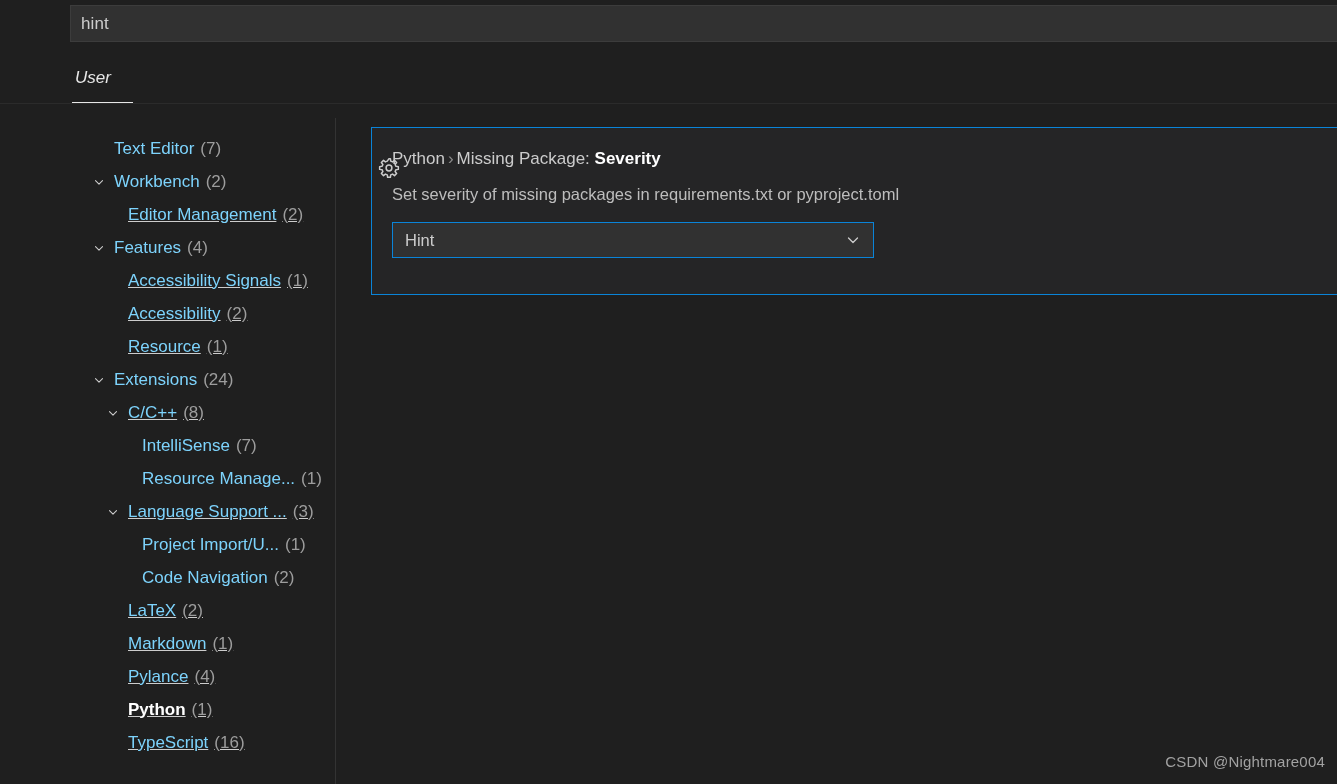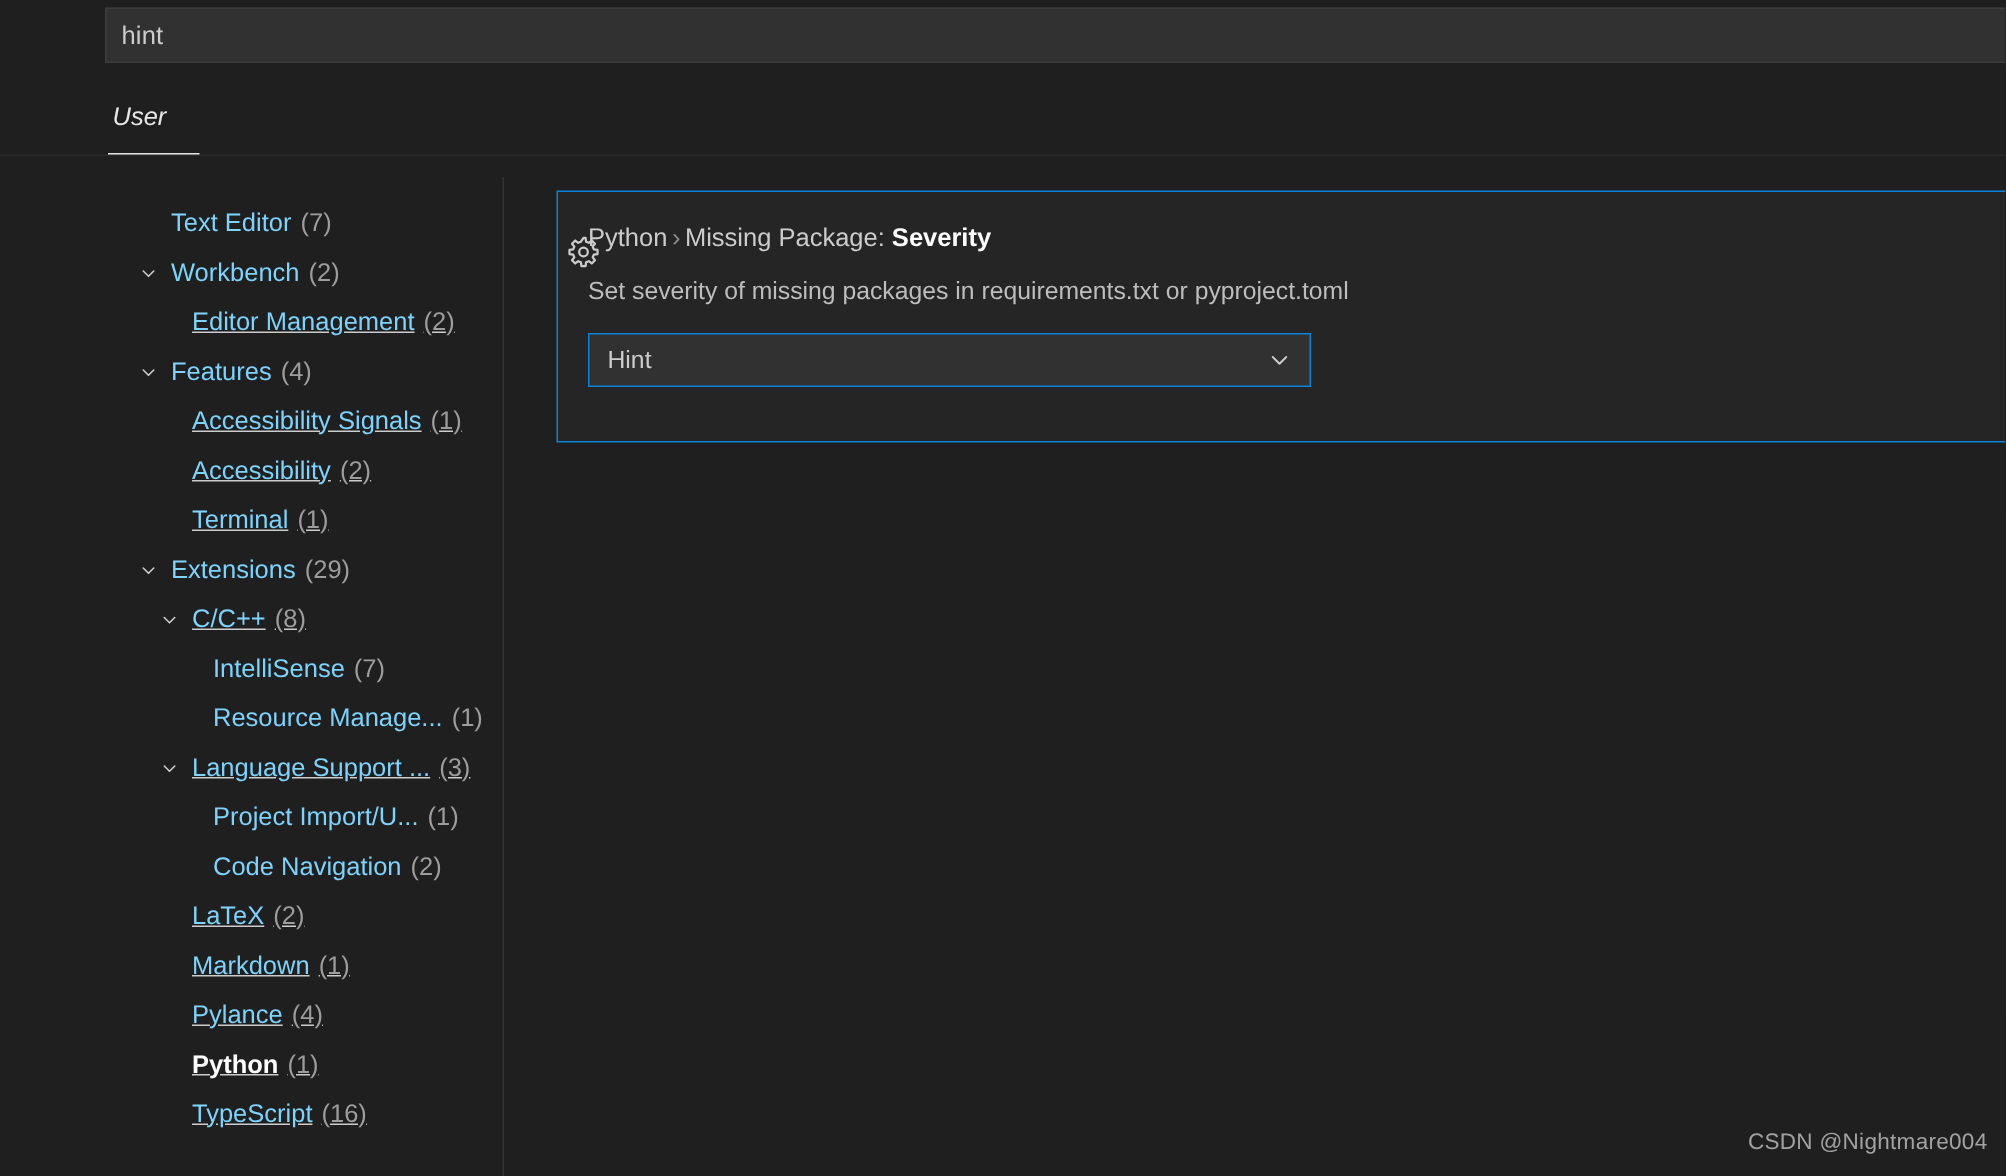--- a/index.html
+++ b/index.html
@@ -264,31 +264,31 @@
       <span class="toc-label">Accessibility Signals</span>
       <span class="toc-count">(1)</span>
     </div>
     <div class="toc-item lvl1">
       <span class="twisty blank"></span>
       <span class="toc-label">Accessibility</span>
       <span class="toc-count">(2)</span>
     </div>
     <div class="toc-item lvl1">
       <span class="twisty blank"></span>
-      <span class="toc-label">Terminal</span>
+      <span class="toc-label">Resource</span>
       <span class="toc-count">(1)</span>
     </div>
     <div class="toc-item lvl0">
       <span class="twisty">
         <svg viewBox="0 0 16 16" width="14" height="14" fill="none" stroke="#cccccc" stroke-width="1.25" stroke-linecap="round" stroke-linejoin="round">
           <polyline points="4,6.5 8,10.5 12,6.5"></polyline>
         </svg>
       </span>
       <span class="toc-label">Extensions</span>
-      <span class="toc-count">(29)</span>
+      <span class="toc-count">(24)</span>
     </div>
     <div class="toc-item lvl1">
       <span class="twisty">
         <svg viewBox="0 0 16 16" width="14" height="14" fill="none" stroke="#cccccc" stroke-width="1.25" stroke-linecap="round" stroke-linejoin="round">
           <polyline points="4,6.5 8,10.5 12,6.5"></polyline>
         </svg>
       </span>
       <span class="toc-label">C/C++</span>
       <span class="toc-count">(8)</span>
     </div>

